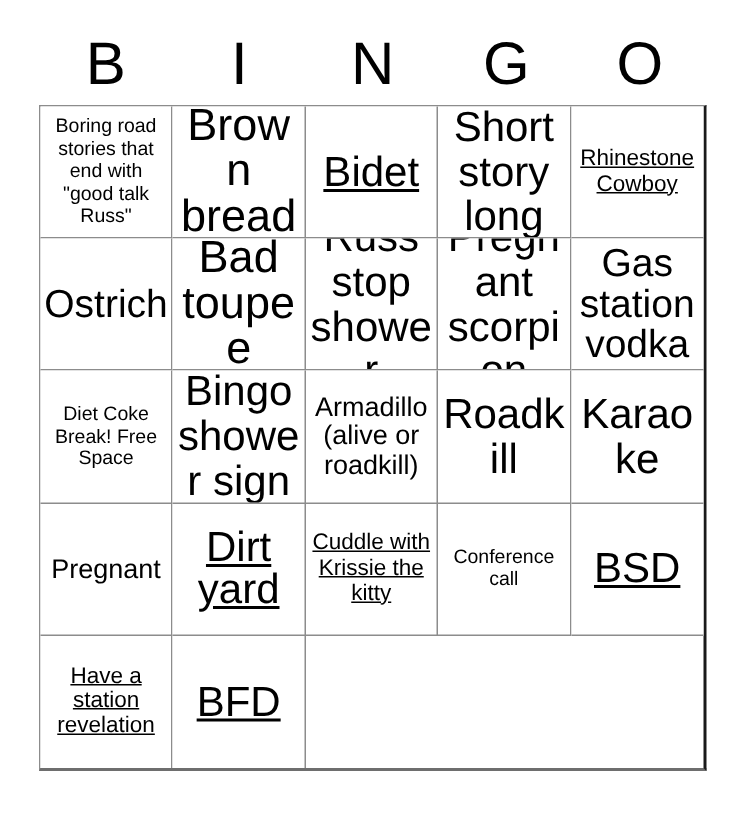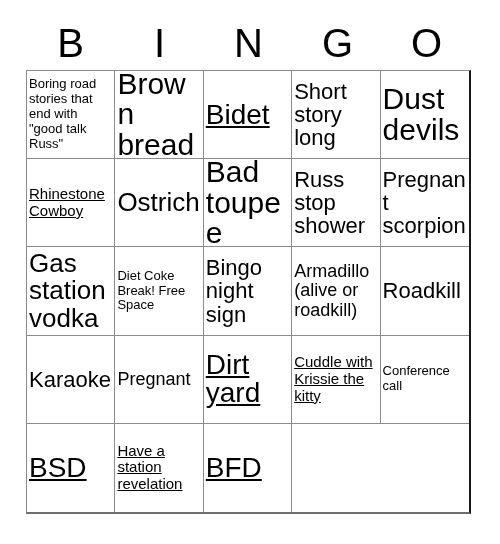--- a/index.html
+++ b/index.html
@@ -71,32 +71,32 @@
     align-items: center;
     justify-content: center;
     padding: 1px 2px;
     overflow: hidden;
     background: #ffffff;
   }
   .grid .cell:nth-child(5n) { border-right: none; }
   .grid .cell:nth-child(n+21) { border-bottom: none; }
 
   .cell-text {
-    text-align: left;
+    text-align: center;
     line-height: 1.04;
     width: 100%;
     word-wrap: break-word;
     color: #000000;
   }
 
   
   .fs-xxl  { font-size: 28px; line-height: 1.0; text-decoration: underline; }
   .fs-xl   { font-size: 30px; line-height: 1.02; }
   .fs-lg   { font-size: 26px; line-height: 1.05; }
-  .fs-md   { font-size: 22px; line-height: 1.06; }
+  .fs-md   { font-size: 28px; line-height: 1.06; }
   .fs-sm   { font-size: 18px; line-height: 1.07; }
   .fs-xs   { font-size: 15px; line-height: 1.12; text-decoration: underline; }
   .fs-xxs  { font-size: 13px; line-height: 1.15; }
 </style>
 </head>
 <body>
 
 <div id="card">
 
   <div class="header">
@@ -114,23 +114,20 @@
       <div class="cell">
         <span class="cell-text fs-xl">Brown bread</span>
       </div>
       <div class="cell">
         <span class="cell-text fs-xxl">Bidet</span>
       </div>
       <div class="cell">
         <span class="cell-text fs-md">Short story long</span>
       </div>
       <div class="cell">
-        <span class="cell-text fs-xl">Dust devils</span>
-      </div>
-      <div class="cell">
         <span class="cell-text fs-xs">Rhinestone Cowboy</span>
       </div>
       <div class="cell">
         <span class="cell-text fs-lg">Ostrich</span>
       </div>
       <div class="cell">
         <span class="cell-text fs-xl">Bad toupee</span>
       </div>
       <div class="cell">
         <span class="cell-text fs-md">Russ stop shower</span>
@@ -138,21 +135,21 @@
       <div class="cell">
         <span class="cell-text fs-md">Pregnant scorpion</span>
       </div>
       <div class="cell">
         <span class="cell-text fs-lg">Gas station vodka</span>
       </div>
       <div class="cell">
         <span class="cell-text fs-xxs">Diet Coke Break! Free Space</span>
       </div>
       <div class="cell">
-        <span class="cell-text fs-md">Bingo night sign</span>
+        <span class="cell-text fs-md">Bingo shower sign</span>
       </div>
       <div class="cell">
         <span class="cell-text fs-sm">Armadillo (alive or roadkill)</span>
       </div>
       <div class="cell">
         <span class="cell-text fs-md">Roadkill</span>
       </div>
       <div class="cell">
         <span class="cell-text fs-md">Karaoke</span>
       </div>

